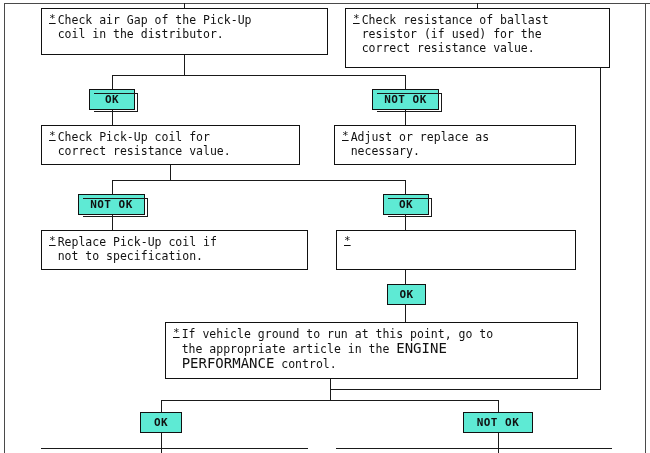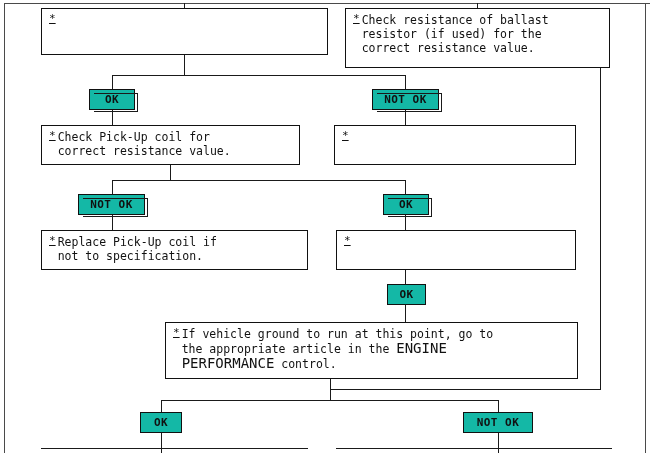--- a/index.html
+++ b/index.html
@@ -78,21 +78,21 @@
   }
   .box .btext .smallcaps {
     font-size: 14px;
   }
 
   
   .tag {
     position: absolute;
     box-sizing: border-box;
     border: 1px solid #111111;
-    background: #14b8a6;
+    background: #5eead4;
     display: flex;
     align-items: center;
     justify-content: center;
     height: 21px;
     z-index: 4;
   }
   .tag .tlabel {
     font-size: 11px;
     font-weight: bold;
     line-height: 12px;
@@ -138,20 +138,22 @@
 
   <div class="frame-top"></div>
   <div class="frame-left"></div>
   <div class="frame-right"></div>
 
   <div class="vline" style="left:184px; top:3px;  height:6px;"></div>
   <div class="vline" style="left:477px; top:3px;  height:6px;"></div>
 
   <div class="box" style="left:41px; top:8px; width:287px; height:47px;">
     <span class="bullet">*</span>
+    <span class="btext">Check air Gap of the Pick-Up
+coil in the distributor.</span>
   </div>
 
   <div class="box ghost" style="left:345px; top:8px; width:265px; height:60px;">
     <span class="bullet">*</span>
     <span class="btext">Check resistance of ballast
 resistor (if used) for the
 correct resistance value.</span>
   </div>
 
   <div class="vline" style="left:184px; top:55px; height:20px;"></div>
@@ -170,20 +172,22 @@
   <div class="vline" style="left:405px; top:110px; height:15px;"></div>
 
   <div class="box" style="left:41px; top:125px; width:259px; height:40px;">
     <span class="bullet">*</span>
     <span class="btext">Check Pick-Up coil for
 correct resistance value.</span>
   </div>
 
   <div class="box" style="left:334px; top:125px; width:242px; height:40px;">
     <span class="bullet">*</span>
+    <span class="btext">Adjust or replace as
+necessary.</span>
   </div>
 
   <div class="vline" style="left:170px; top:165px; height:15px;"></div>
   <div class="hline" style="left:112px; top:180px; width:294px;"></div>
   <div class="vline" style="left:112px; top:180px; height:14px;"></div>
   <div class="vline" style="left:405px; top:180px; height:14px;"></div>
 
   <div class="tag ghost underlined" style="left:78px; top:194px; width:67px;">
     <span class="tlabel">NOT OK</span>
   </div>

